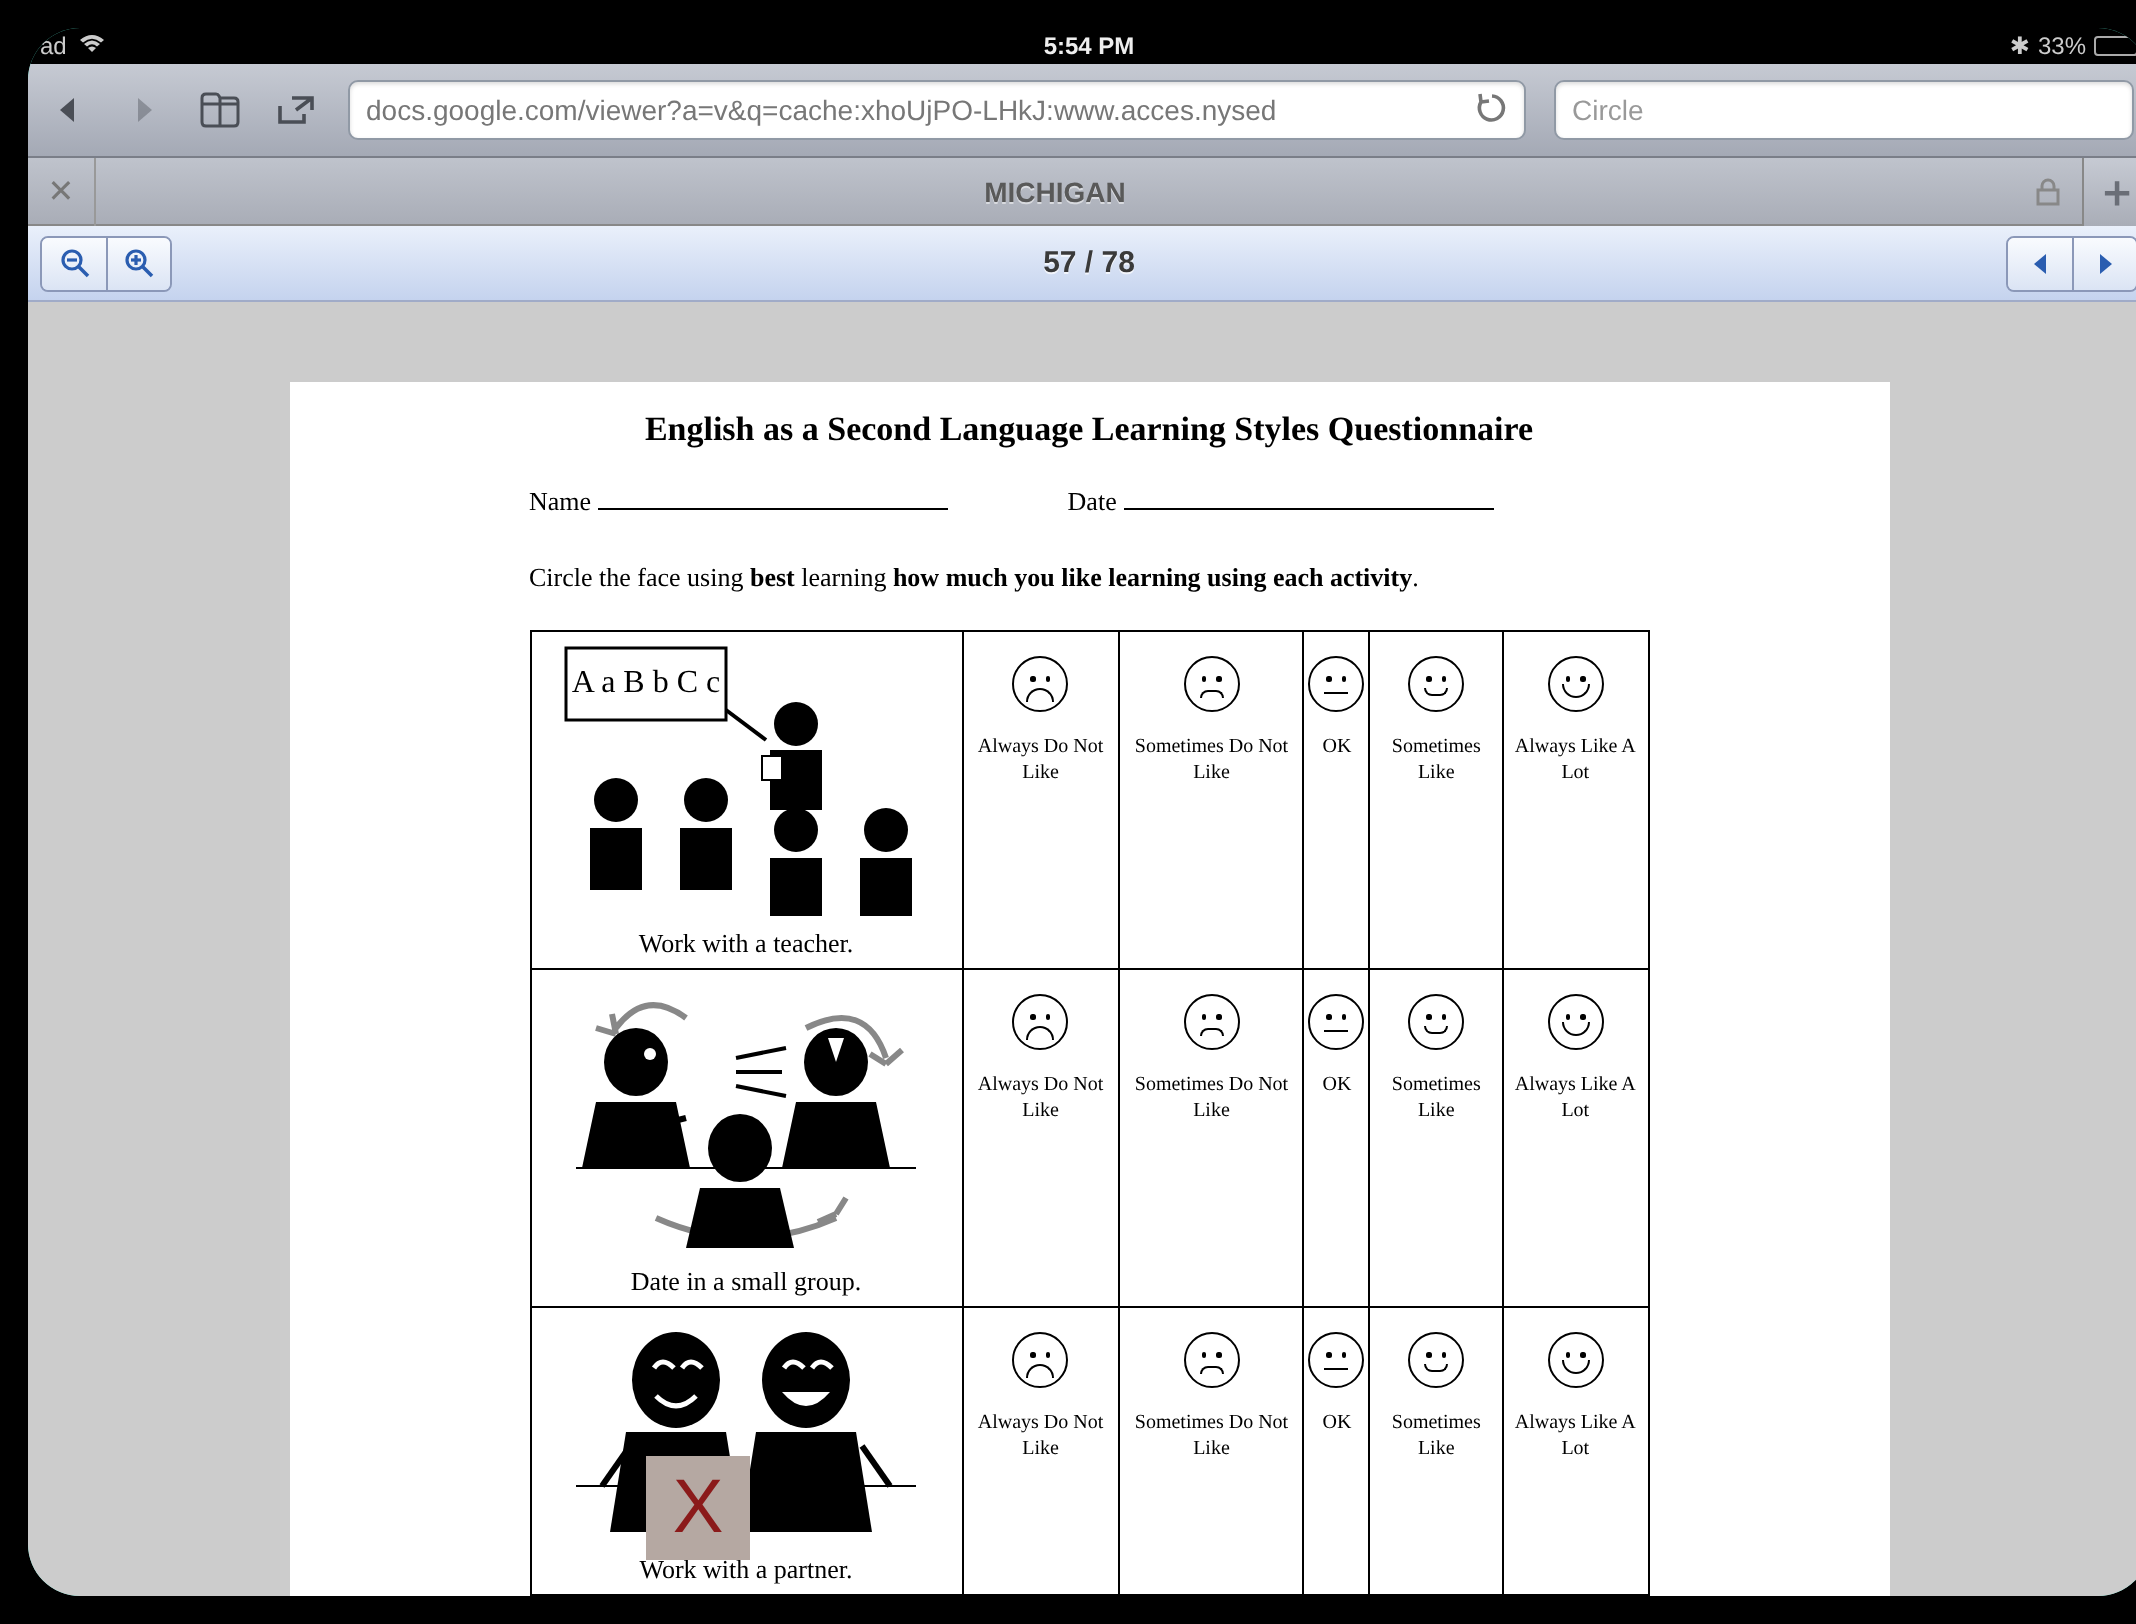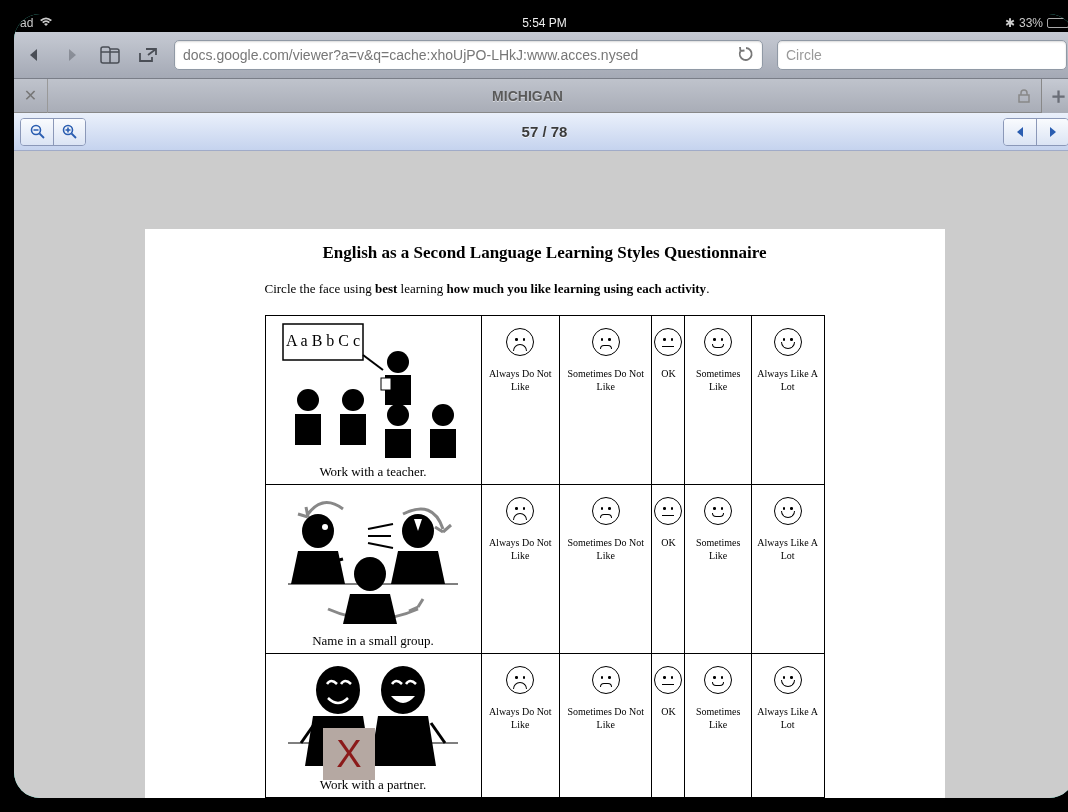--- a/index.html
+++ b/index.html
@@ -1,21 +1,21 @@
 <!DOCTYPE html>
 <html><head>
 <meta charset="utf-8">
 <style>
 * { margin: 0; padding: 0; box-sizing: border-box; }
 body { width: 1068px; height: 812px; background: #000; font-family: Helvetica, Arial, sans-serif; overflow: hidden; position: relative; }
 .device-frame { position: absolute; top: 0; left: 0; width: 1068px; height: 812px; background: #000; }
 .screen { position: absolute; top: 14px; left: 14px; width: 1061px; height: 784px; background: #5eead4; border-radius: 26px; overflow: hidden; }
 .status-bar { height: 18px; background: #000; color: #ccc; display: flex; align-items: center; font-size: 12px; padding: 0 6px; }
 .status-left { display: flex; align-items: center; gap: 6px; flex: 1; }
-.status-center { flex: 0; white-space: nowrap; font-weight: normal; color: #eee; }
+.status-center { flex: 0; white-space: nowrap; font-weight: bold; color: #eee; }
 .status-right { display: flex; align-items: center; gap: 4px; flex: 1; justify-content: flex-end; }
 .battery-icon { width: 22px; height: 10px; border: 1px solid #aaa; border-radius: 2px; position: relative; }
 .battery-icon::after { content: ''; position: absolute; right: -3px; top: 2px; width: 2px; height: 4px; background: #aaa; }
 .battery-fill { background: #aaa; height: 100%; width: 33%; }
 .browser-toolbar { height: 47px; background: linear-gradient(#c6cad3, #a4a9b5); border-bottom: 1px solid #7a7e88; display: flex; align-items: center; padding: 16px 8px; gap: 14px; }
 .nav-btn { width: 24px; height: 24px; display: flex; align-items: center; justify-content: center; color: #555; }
 .nav-btn.disabled { opacity: 0.4; }
 .url-bar { flex: 1; height: 30px; background: #fff; border: 1px solid #9099a5; border-radius: 5px; display: flex; align-items: center; padding: 0 8px; font-size: 14px; color: #777; box-shadow: inset 0 1px 2px rgba(0,0,0,0.15); }
 .url-text { flex: 1; overflow: hidden; white-space: nowrap; text-overflow: clip; }
 .search-bar { width: 290px; height: 30px; background: #fff; border: 1px solid #9099a5; border-radius: 5px; display: flex; align-items: center; padding: 0 8px; font-size: 14px; color: #999; box-shadow: inset 0 1px 2px rgba(0,0,0,0.15); }
@@ -153,20 +153,24 @@
             </svg>
     </div>
   </div>
 </div>
 
 <div class="doc-area">
 <div class="doc-page">
 
 <div class="doc-title">English as a Second Language Learning Styles Questionnaire</div>
 
+<div class="name-date-row">
+  <div><span>Name</span> <span class="blank-line" style="width:175px;"></span></div>
+  <div><span>Date</span> <span class="blank-line" style="width:185px;"></span></div>
+</div>
 
 <div class="instruction">
   <span>Circle the face using </span><b>best</b><span> learning </span><b>how much you like learning using each activity</b><span>.</span>
 </div>
 
 <table class="qtable">
 <tbody>
               <tr>
   <td class="activity-cell">
     <div class="illust">
@@ -253,21 +257,21 @@
                       <path d="M141 30 L149 30 L145 42 Z" fill="#fff"></path>
         <path d="M125 62 L165 62 L172 95 L118 95 Z" fill="#000"></path>
         <line x1="95" y1="40" x2="120" y2="35" stroke="#000" stroke-width="2"></line>
                       <line x1="95" y1="47" x2="118" y2="47" stroke="#000" stroke-width="2"></line>
                       <line x1="95" y1="54" x2="120" y2="59" stroke="#000" stroke-width="2"></line>
         <ellipse cx="97" cy="85" rx="16" ry="17" fill="#000"></ellipse>
         <path d="M77 105 L117 105 L124 135 L70 135 Z" fill="#000"></path>
         <line x1="15" y1="95" x2="185" y2="95" stroke="#000" stroke-width="1"></line>
       </svg>
     </div>
-    <div class="activity-caption">Name in a small group.</div>
+    <div class="activity-caption">Date in a small group.</div>
   </td>
   <td>
                   <div class="face sad">
                     <span class="eye l"></span>
                     <span class="eye r"></span>
                     <span class="mouth"></span>
                   </div>
                   <div class="rating-label">Always Do Not Like</div>
                 </td>
   <td>

